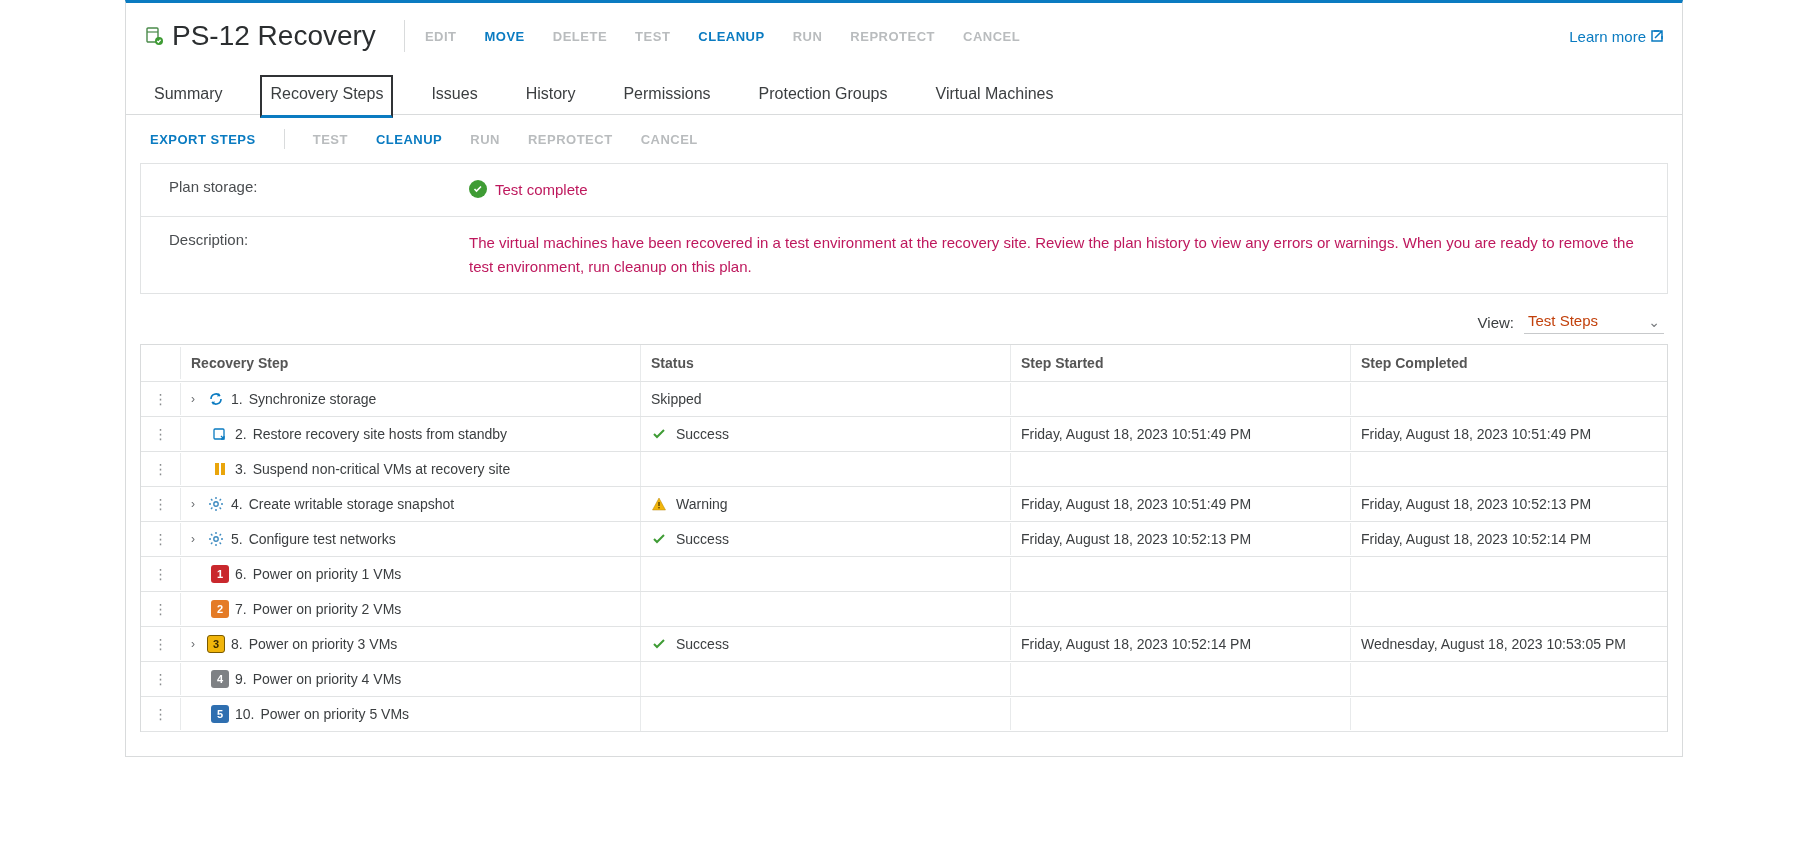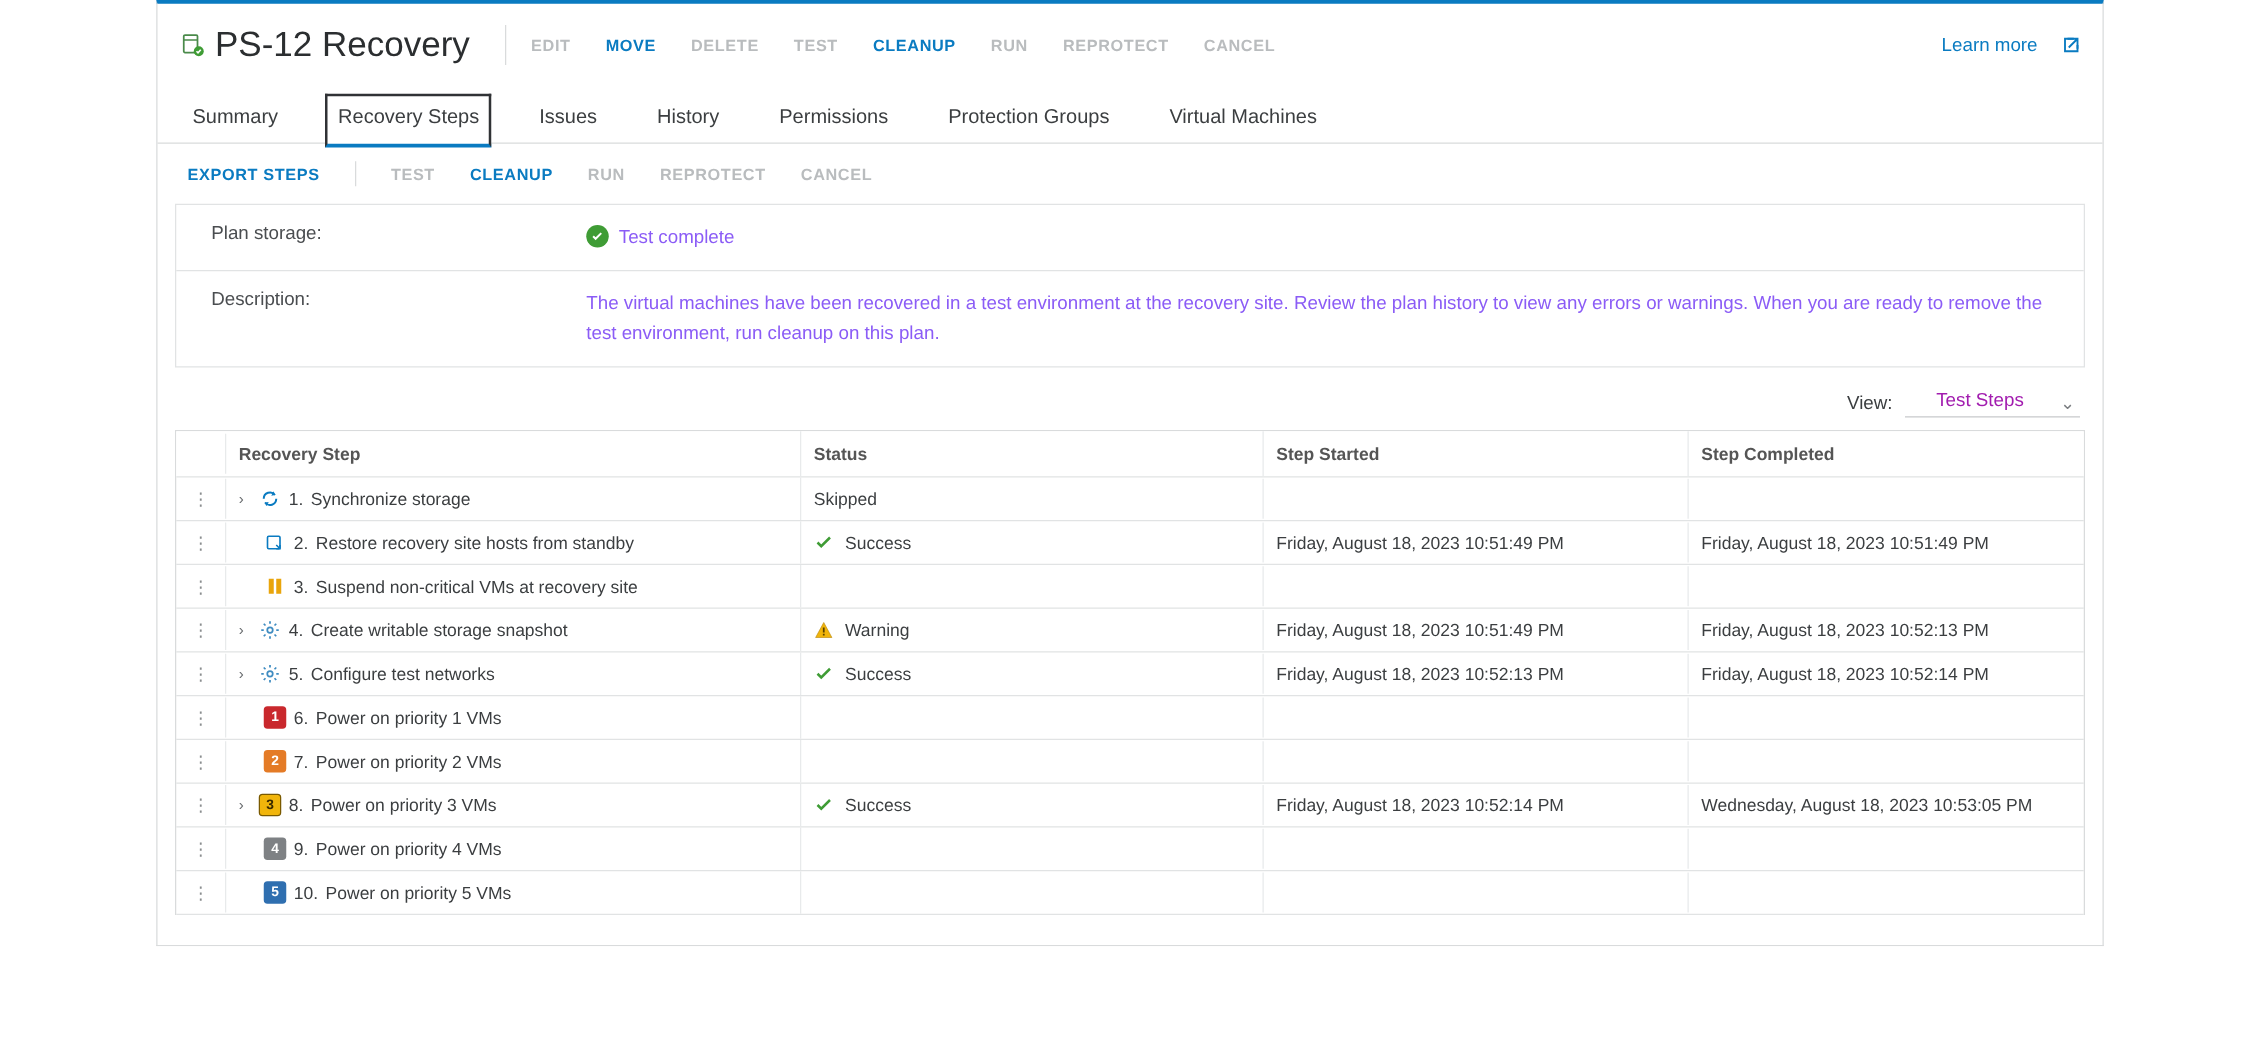--- a/index.html
+++ b/index.html
@@ -51,21 +51,21 @@
     cursor: pointer;
   }
   .act.disabled { color: #b9bcbe; cursor: default; }
   .act.enabled { color: #0a7bc1; }
   .learn-more {
     margin-left: auto;
     color: #0a7bc1;
     font-size: 15px;
     display: flex;
     align-items: center;
-    gap: 20px;
+    gap: 4px;
     cursor: pointer;
   }
   
   .tabs {
     display: flex;
     gap: 28px;
     padding: 10px 18px 0 18px;
     border-bottom: 1px solid #d9dbdc;
   }
   .tab {
@@ -101,21 +101,21 @@
     padding: 14px 28px;
   }
   .status-row + .status-row { border-top: 1px solid #e1e3e4; }
   .status-label {
     width: 300px;
     color: #4a4d50;
     font-size: 15px;
   }
   .status-value {
     flex: 1;
-    color: #8b5cf6;
+    color: #be185d;
     font-size: 15px;
     display: flex;
     align-items: flex-start;
     gap: 8px;
     line-height: 1.6;
   }
   .check-circle {
     width: 18px; height: 18px; border-radius: 50%;
     background: #3f9c35;
     display: inline-flex; align-items:center; justify-content:center;
@@ -128,27 +128,26 @@
     display: flex;
     justify-content: flex-end;
     align-items: center;
     padding: 16px 18px 10px 18px;
     gap: 10px;
   }
   .view-label { font-size: 15px; color: #3b3e40; font-weight:500; }
   .view-select {
     border: none;
     border-bottom: 1px solid #c7c9cb;
-    color: #a21caf;
+    color: #c2410c;
     font-size: 15px;
     padding: 2px 24px 4px 4px;
     background: transparent;
     width: 140px;
     position: relative;
-    text-align: center;
   }
   .view-select-wrap { position: relative; display:inline-flex; align-items:center;}
   .view-select-wrap .chev { position:absolute; right:4px; color:#7a7d80; pointer-events:none;}
   
   .table {
     margin: 0 14px 24px 14px;
     border: 1px solid #d9dbdc;
     border-bottom: none;
   }
   .thead, .trow {

